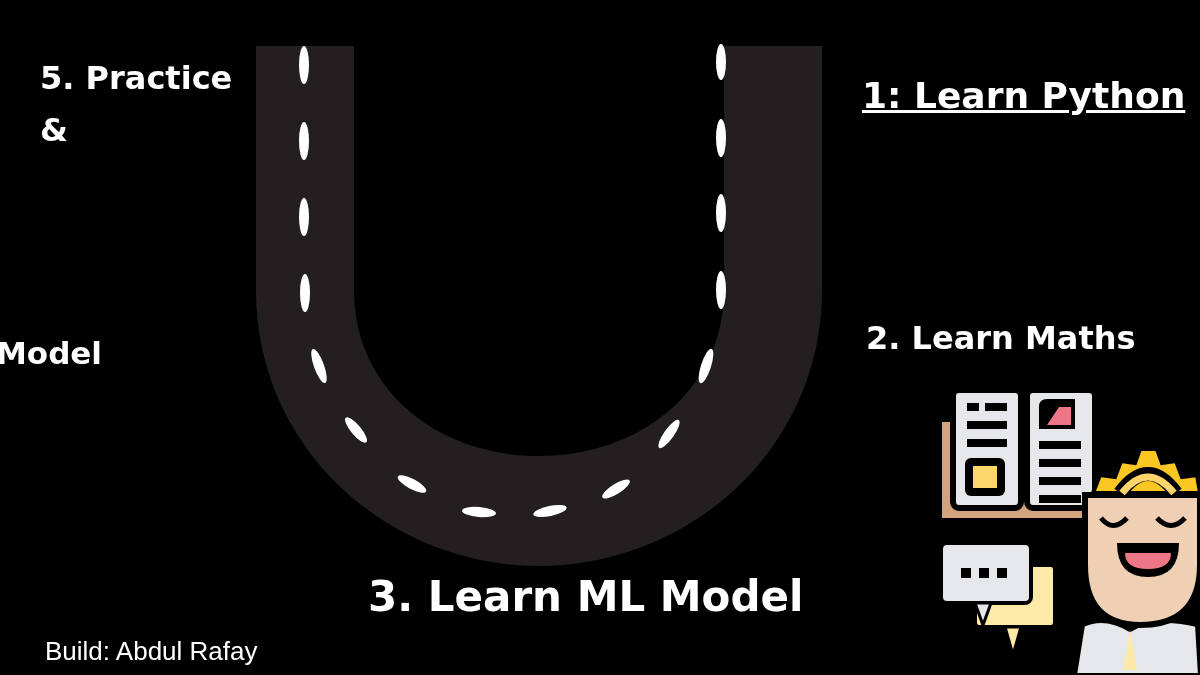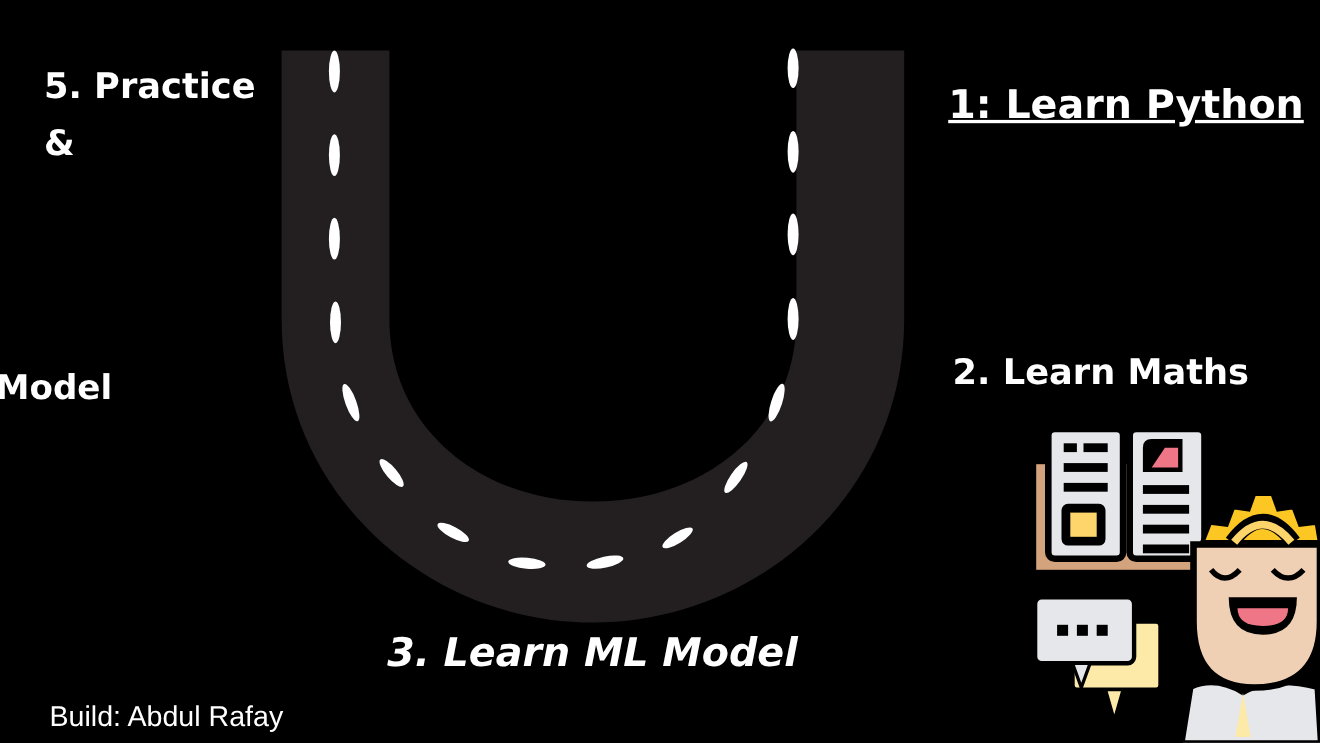--- a/index.html
+++ b/index.html
@@ -44,21 +44,21 @@
 </div>
 
 <div class="label" style="left:862px; top:78px; font-size:36px;text-decoration:underline;">1: Learn Python</div>
 
 <div class="label" style="left:842px; top:322px; font-size:32px;margin-left:24px;">2. Learn Maths</div>
 
 <div class="stack" style="left:18px; top:328px; width:235px; font-size:31px; line-height:50px;">
   <span style="margin-left:-22px;">Model</span>
 </div>
 
-<div class="label" style="left:352px; top:576px; font-size:36px;font-style:italic;">3. Learn ML Model</div>
+<div class="label" style="left:368px; top:576px; font-size:42px;">3. Learn ML Model</div>
 
 <div class="author">Build: Abdul Rafay</div>
 
 <svg id="icon" width="265" height="290" viewBox="0 0 265 290">
 
   <g>
     <rect x="5" y="35" width="158" height="100" fill="#d2a37c" stroke="#000" stroke-width="4"></rect>
     <rect x="18" y="5" width="68" height="118" rx="6" fill="#e5e7eb" stroke="#000" stroke-width="6"></rect>
     <rect x="92" y="5" width="68" height="118" rx="6" fill="#e5e7eb" stroke="#000" stroke-width="6"></rect>
     <rect x="32" y="18" width="12" height="8" fill="#000"></rect>

